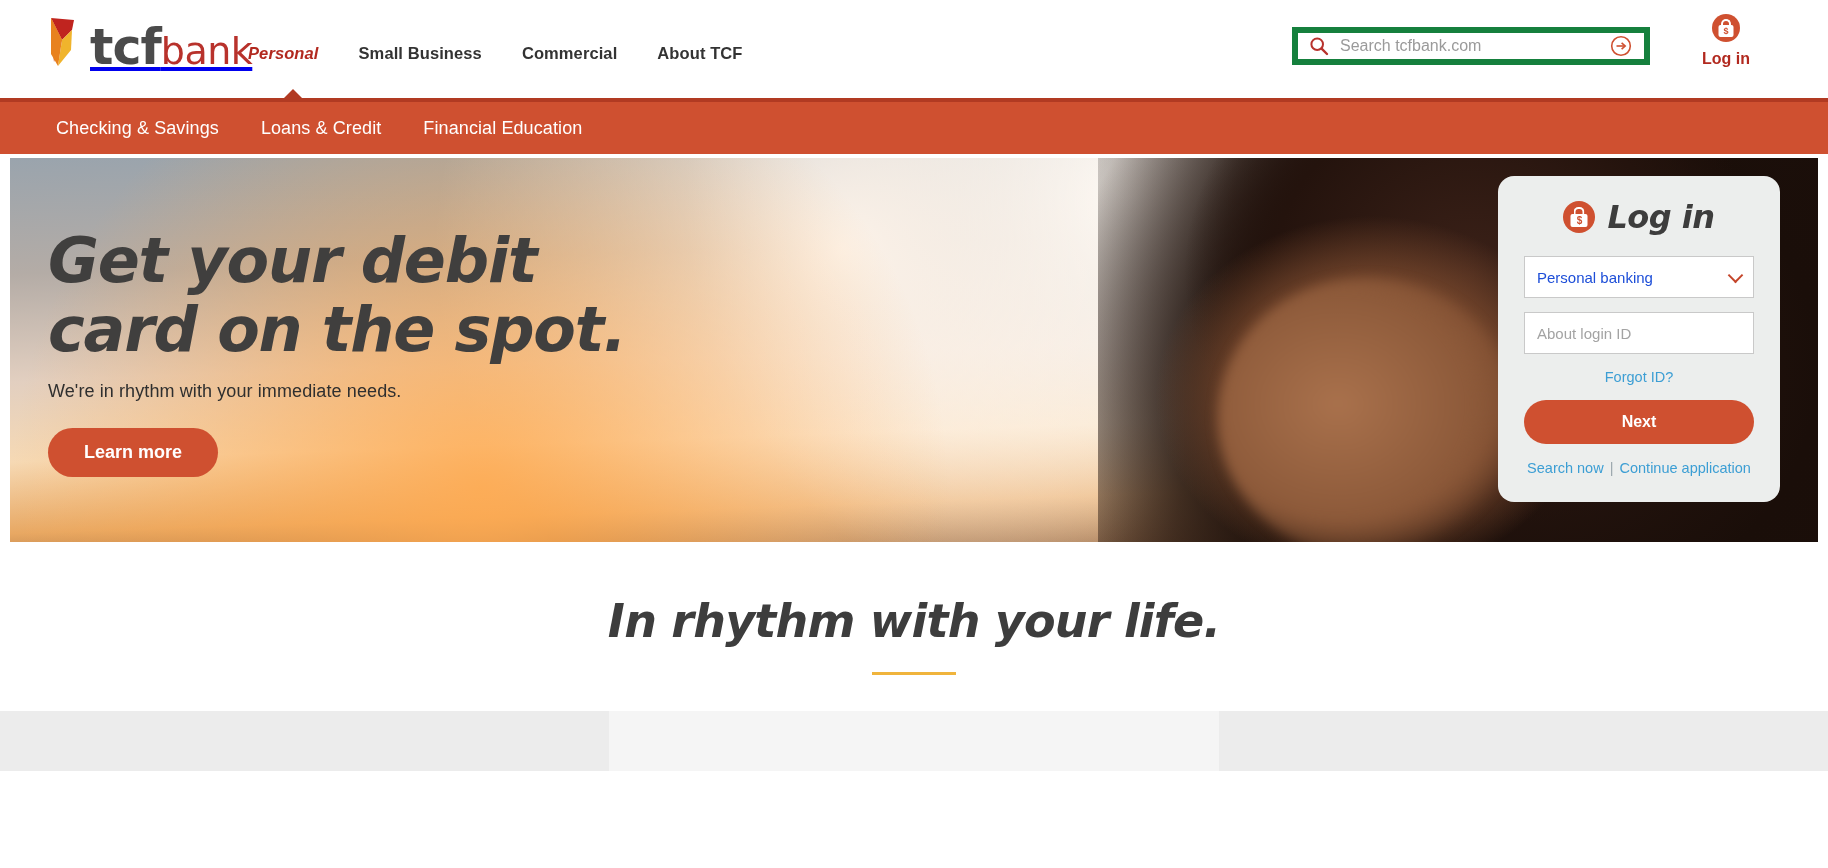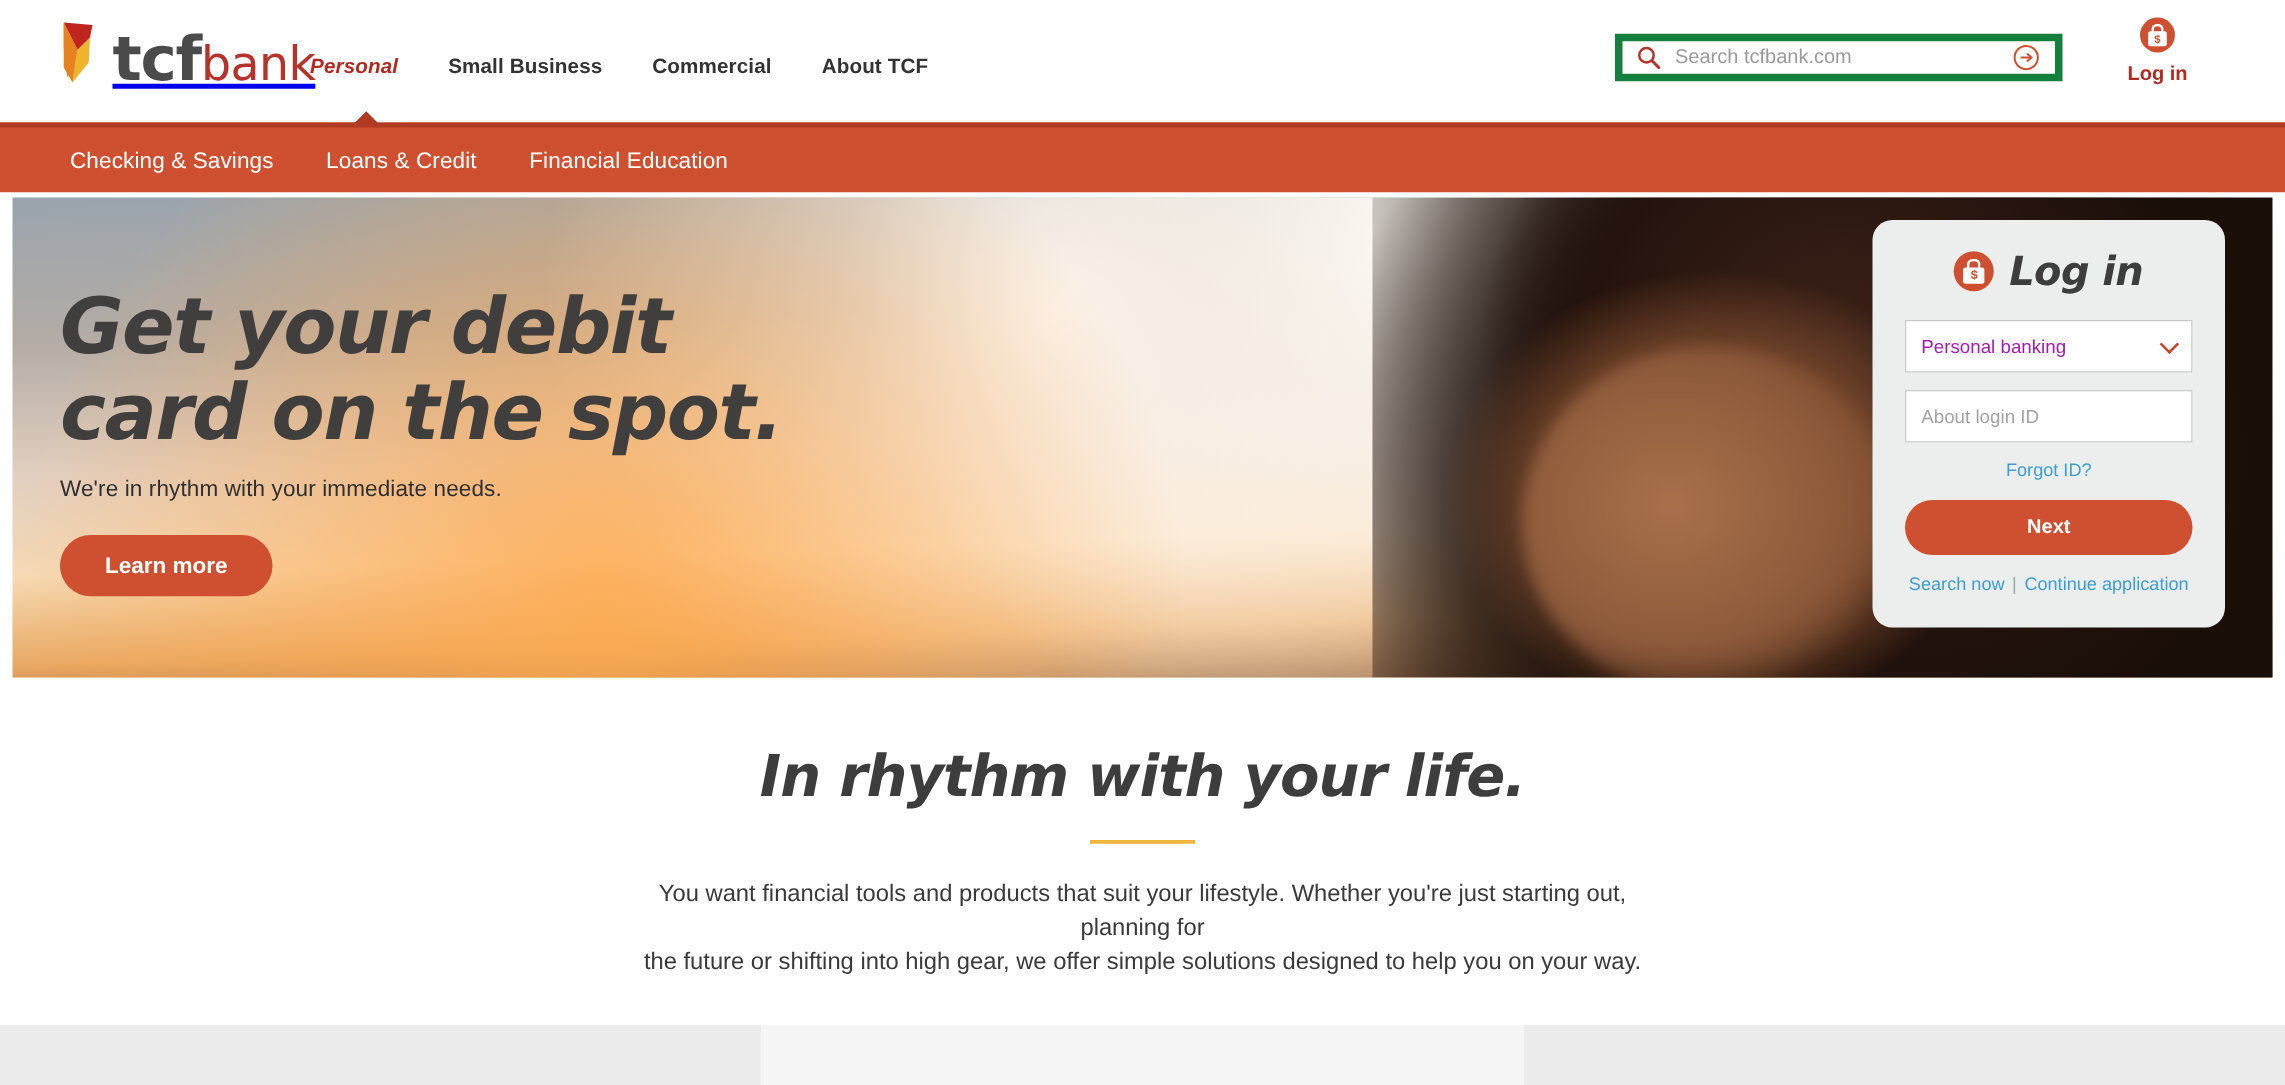--- a/index.html
+++ b/index.html
@@ -218,21 +218,21 @@
   .field {
     position: relative;
     height: 42px;
     background: #fff;
     border: 1px solid #c9c9c9;
     display: flex; align-items: center;
     padding: 0 12px;
     margin-bottom: 14px;
     cursor: pointer;
   }
-  .field .val { font-size: 15px; color: #a21caf; }
+  .field .val { font-size: 15px; color: #1d4ed8; }
   .field .ph { font-size: 15px; color: #a3a3a3; }
   .chev {
     position: absolute; right: 12px; top: 50%; transform: translateY(-65%) rotate(45deg);
     width: 11px; height: 11px;
     border-right: 2.4px solid #c4452a; border-bottom: 2.4px solid #c4452a;
   }
   .link { color: #3c9ed4; font-size: 14.5px; text-decoration: none; cursor: pointer; }
   .forgot-row { text-align: center; margin: 8px 0 14px 0; }
   .next-btn {
     display: block; width: 100%;
@@ -360,21 +360,19 @@
         <span class="sep">|</span>
         <a class="link" href="#">Continue application</a>
       </div>
     </div>
   </div>
 </div>
 
 <div class="rhythm">
   <h2>In rhythm with your life.</h2>
   <div class="rule"></div>
-  <p>You want financial tools and products that suit your lifestyle. Whether you're just starting out, planning for
-the future or shifting into high gear, we offer simple solutions designed to help you on your way.</p>
 </div>
 
 <div class="cards-strip">
   <div class="cell a"></div>
   <div class="cell b"></div>
   <div class="cell a"></div>
 </div>
 
 </body></html>

